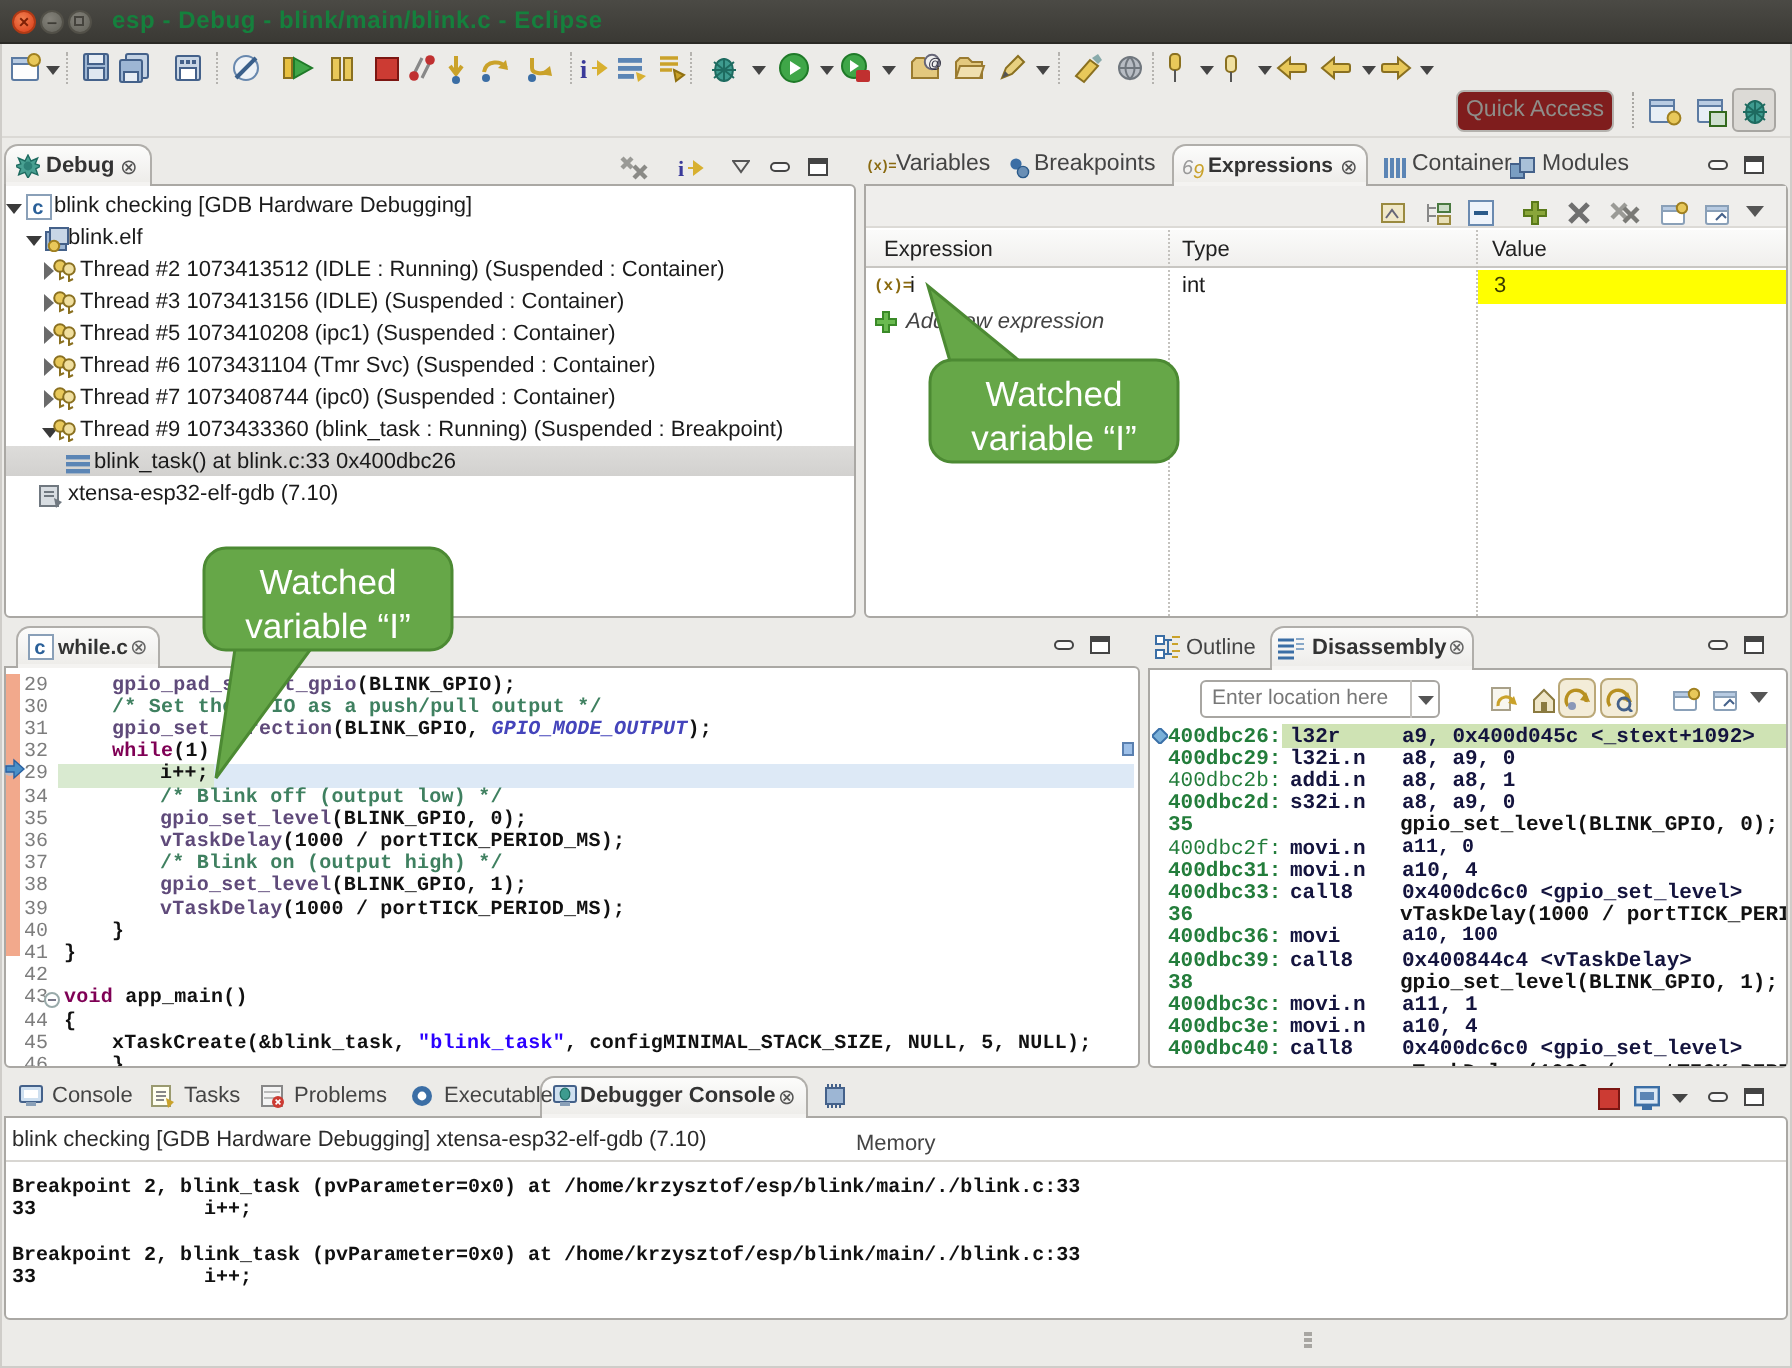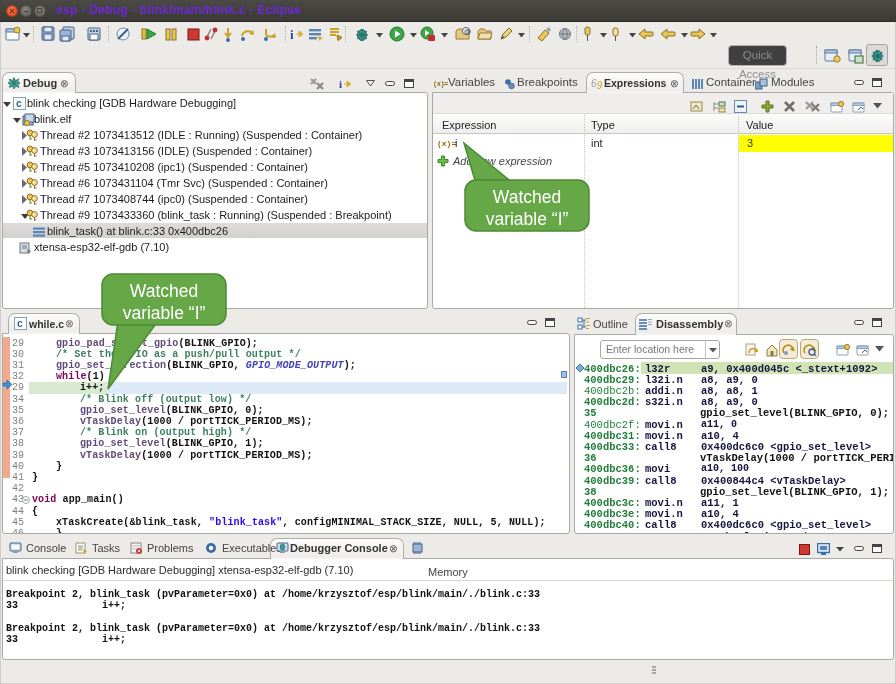--- a/index.html
+++ b/index.html
@@ -19,21 +19,21 @@
 .ins{color:#14143e}
 svg{display:block}
 </style></head>
 <body>
 
 <div class="a" style="left:0;top:0;width:896px;height:22px;background:linear-gradient(#4b4a45,#3a3934);border-bottom:1px solid #2a2925"></div>
 <div class="a" style="left:6px;top:5px;width:12px;height:12px;border-radius:50%;background:radial-gradient(circle at 40% 35%,#f28050,#e04f28 70%);border:1px solid #b03a16;color:#7e2006;font-size:9px;font-weight:bold;text-align:center;line-height:11px">×</div>
 <div class="a" style="left:20px;top:5px;width:12px;height:12px;border-radius:50%;background:radial-gradient(circle at 40% 35%,#84827a,#6b6a62 70%);border:1px solid #525048;color:#3e3c36;font-size:9px;font-weight:bold;text-align:center;line-height:11px">–</div>
 <div class="a" style="left:34px;top:5px;width:12px;height:12px;border-radius:50%;background:radial-gradient(circle at 40% 35%,#84827a,#6b6a62 70%);border:1px solid #525048"></div>
 <div class="a" style="left:37px;top:8px;width:5px;height:5px;border:1px solid #45433d;background:#7b7973"></div>
-<div class="a" style="left:56px;top:3px;font-size:12px;font-weight:bold;color:#6d28d9;letter-spacing:0.3px">esp - Debug - blink/main/blink.c - Eclipse</div>
+<div class="a" style="left:56px;top:3px;font-size:12px;font-weight:bold;color:#15803d;letter-spacing:0.3px">esp - Debug - blink/main/blink.c - Eclipse</div>
 <svg class="a" style="left:5px;top:26px" width="16" height="16" viewBox="0 0 16 16">
     <rect x="1" y="3" width="13" height="11" rx="1" fill="#fdfdfd" stroke="#5b7aa2"></rect>
     <rect x="1" y="3" width="13" height="3" fill="#b8cbe2" stroke="#5b7aa2"></rect>
     <circle cx="12" cy="4" r="3" fill="#e8c85a" stroke="#a08020"></circle>
   </svg>
 <svg class="a" style="left:23px;top:33px" width="7" height="5" viewBox="0 0 7 5">
     <path d="M0 0h7l-3.5 4.5z" fill="#444"></path>
   </svg>
 <svg class="a" style="left:40px;top:26px" width="16" height="16" viewBox="0 0 16 16">
     <rect x="2" y="1" width="12" height="13" rx="1" fill="#9db6d4" stroke="#44618a"></rect>
@@ -174,21 +174,21 @@
   </svg>
 <svg class="a" style="left:681px;top:33px" width="7" height="5" viewBox="0 0 7 5">
     <path d="M0 0h7l-3.5 4.5z" fill="#444"></path>
   </svg>
 <svg class="a" style="left:689px;top:26px" width="17" height="16" viewBox="0 0 17 16">
     <path d="M16 8l-6-5v3H3a1 1 0 0 0-1 1v2a1 1 0 0 0 1 1h7v3z" fill="#e8c85a" stroke="#8a7020"></path>
   </svg>
 <svg class="a" style="left:710px;top:33px" width="7" height="5" viewBox="0 0 7 5">
     <path d="M0 0h7l-3.5 4.5z" fill="#444"></path>
   </svg>
-<div class="a" style="left:728px;top:45px;width:59px;height:21px;background:#404040;border:1px solid #b4b2ae;border-radius:4px;color:#8f8d89;font-size:11.5px;text-align:center;line-height:19px">Quick Access</div>
+<div class="a" style="left:728px;top:45px;width:79px;height:21px;background:#7f1d1d;border:1px solid #b4b2ae;border-radius:4px;color:#8f8d89;font-size:11.5px;text-align:center;line-height:19px">Quick Access</div>
 <div class="a" style="left:816px;top:46px;width:1px;height:18px;border-left:1px dotted #a8a6a2"></div>
 <svg class="a" style="left:824px;top:48px" width="17" height="17" viewBox="0 0 17 17">
     <rect x="1" y="2" width="12" height="11" rx="1" fill="#e8eef5" stroke="#5b7aa2"></rect>
     <rect x="1" y="2" width="12" height="3" fill="#b8cbe2" stroke="#5b7aa2"></rect>
     <circle cx="13" cy="11" r="3.2" fill="#e8c85a" stroke="#a08020"></circle>
   </svg>
 <div class="a" style="left:866px;top:44px;width:22px;height:22px;background:#dcdad6;border:1px solid #a8a6a2;border-radius:3px"></div>
 <svg class="a" style="left:848px;top:48px" width="17" height="17" viewBox="0 0 17 17">
     <rect x="1" y="2" width="12" height="11" rx="1" fill="#e8eef5" stroke="#5b7aa2"></rect>
     <rect x="1" y="2" width="12" height="3" fill="#b8cbe2" stroke="#5b7aa2"></rect>

